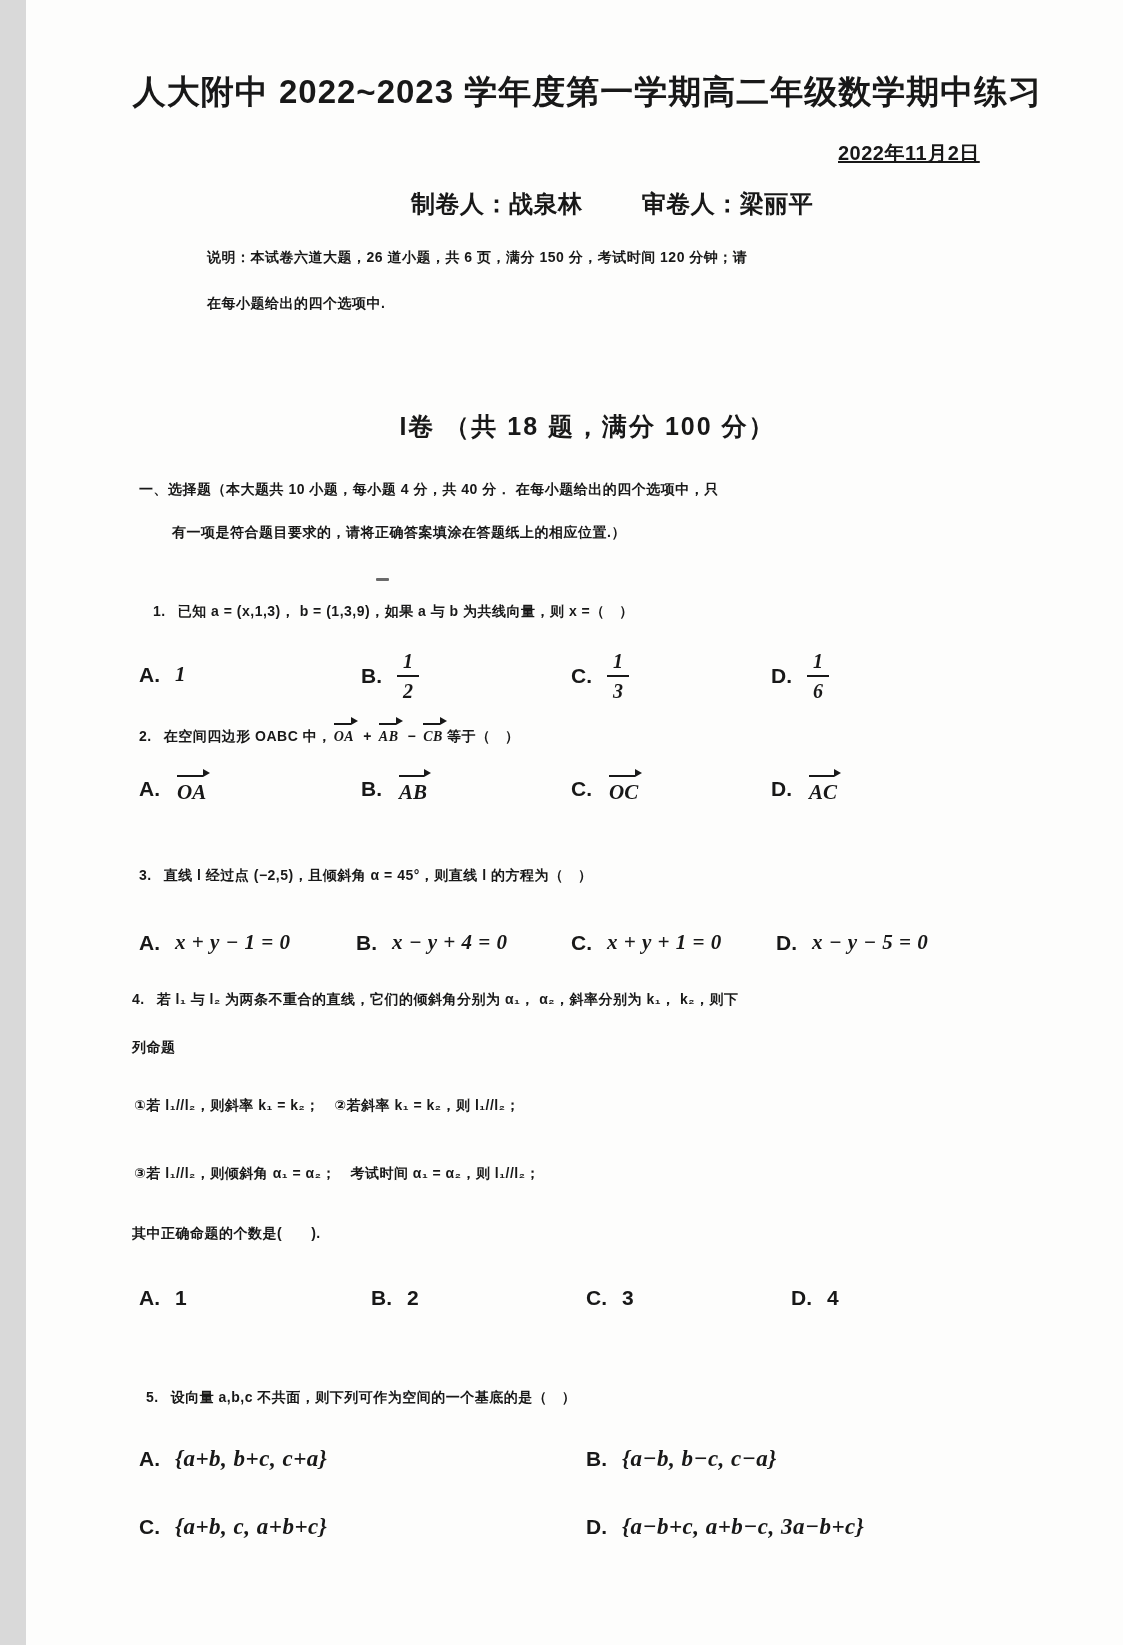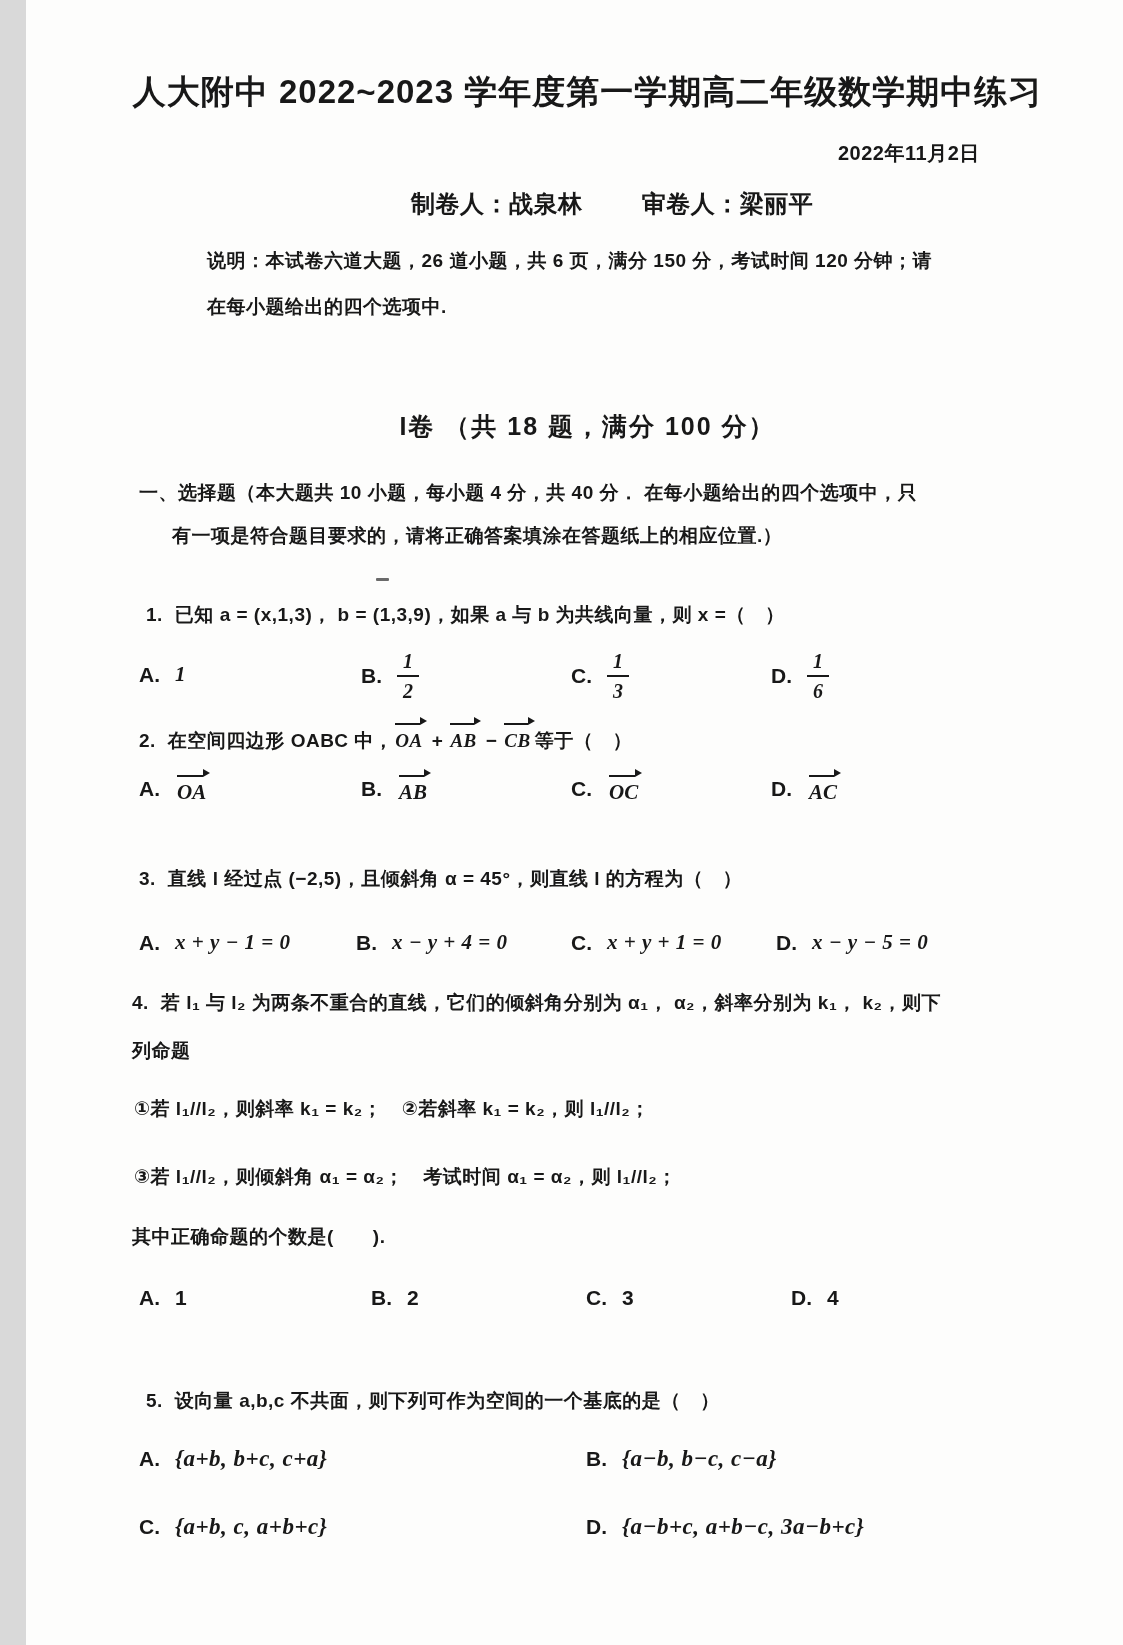--- a/index.html
+++ b/index.html
@@ -13,33 +13,33 @@
     width: 1123px;
     height: 1645px;
     background: #fdfdfc;
     color: #181818;
     overflow: hidden;
     margin-left: 26px;
   }
   .line {
     position: absolute;
     white-space: nowrap;
-    font-size: 19px;
+    font-size: 14px;
     font-weight: 600;
     line-height: 1.35;
     letter-spacing: 0.5px;
   }
   .title-line {
     left: 0; top: 70px; width: 100%;
     text-align: center;
     font-size: 33px;
     font-weight: 800;
     letter-spacing: 1px;
   }
-  .date-line { left: 812px; top: 140px; font-size: 20px; font-weight: 700; }
+  .date-line { left: 812px; top: 140px; font-size: 20px; font-weight: 700; text-decoration: underline; }
   .makers-line { left: 385px; top: 188px; font-size: 24px; font-weight: 700; }
   .makers-line .spaced { margin-left: 52px; }
   .note-line { left: 181px; font-weight: 700; }
   .part-heading {
     left: 0; top: 410px; width: 100%;
     text-align: center;
     font-size: 25px;
     font-weight: 800;
     letter-spacing: 2px;
   }
@@ -113,21 +113,21 @@
   <div class="line note-line" style="top:248px;">说明：本试卷六道大题，26 道小题，共 6 页，满分 150 分，考试时间 120 分钟；请</div>
   <div class="line note-line" style="top:294px;">在每小题给出的四个选项中.</div>
 
   <div class="line part-heading">I卷 （共 18 题，满分 100 分）</div>
 
   <div class="line section-line" style="left:113px; top:480px;">一、选择题（本大题共 10 小题，每小题 4 分，共 40 分． 在每小题给出的四个选项中，只</div>
   <div class="line section-line" style="left:146px; top:523px;">有一项是符合题目要求的，请将正确答案填涂在答题纸上的相应位置.）</div>
 
   <div class="artifact" style="left:350px; top:578px; width:13px; height:3px;"></div>
 
-  <div class="line" style="left:120px; top:602px;">
+  <div class="line" style="left:127px; top:602px;">
     <span class="qnum">1.</span><span>已知 a = (x,1,3)， b = (1,3,9)，如果 a 与 b 为共线向量，则 x =（　）</span>
   </div>
   <div class="opt" style="left:113px; top:662px;">
     <span class="olabel">A.</span>
     <span class="m">1</span>
   </div>
   <div class="opt" style="left:335px; top:645px; height:62px;">
     <span class="olabel">B.</span>
     <span class="frac">
         <span class="num">1</span>

